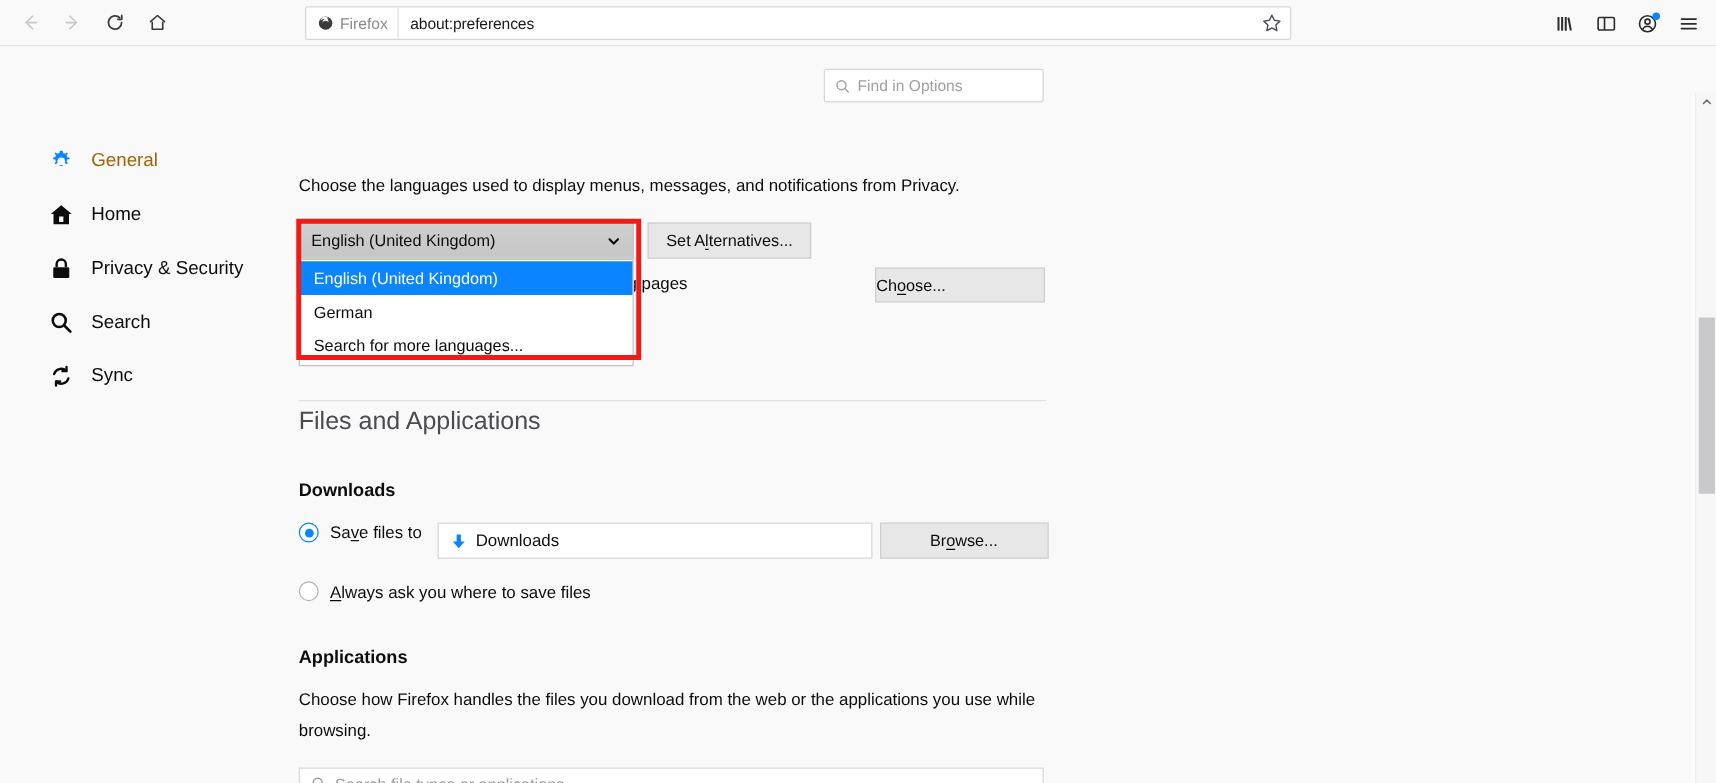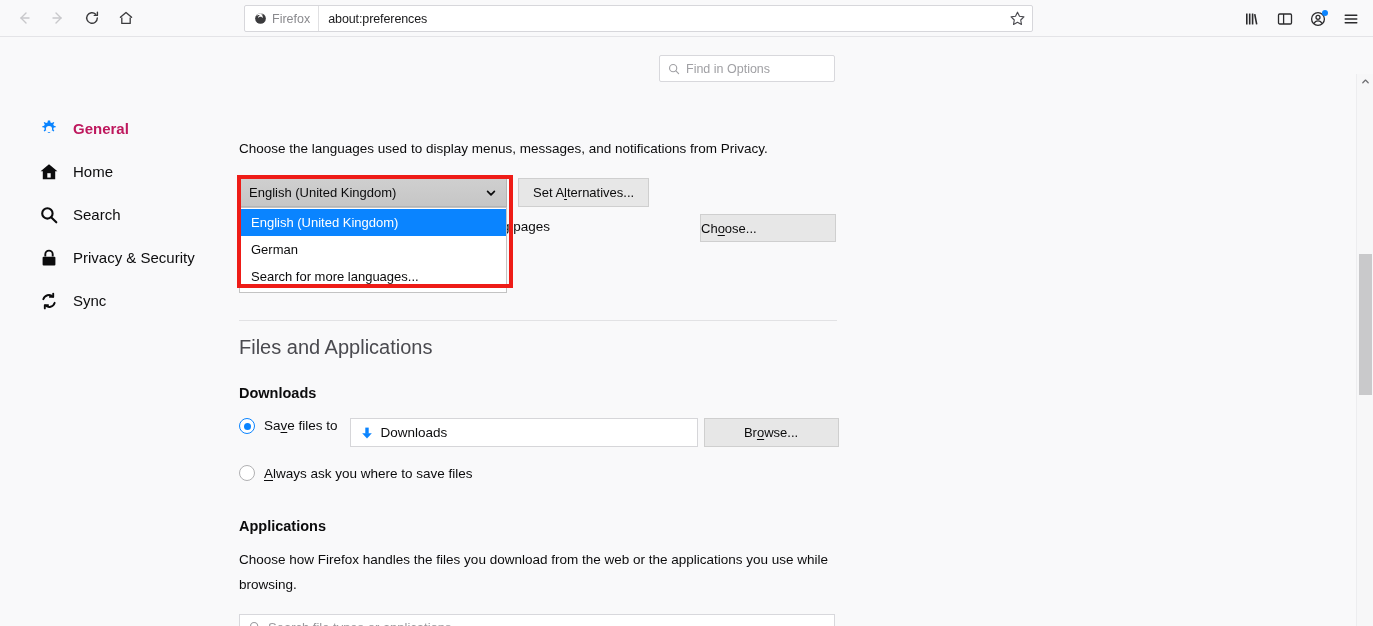--- a/index.html
+++ b/index.html
@@ -89,21 +89,21 @@
   #sidebar {
     position: absolute; left: 0; top: 70px;
     width: 220px;
   }
   .nav-item {
     display: flex; align-items: center; gap: 14px;
     height: 43px; padding-left: 38px;
     color: #0c0c0d; font-size: 15px;
   }
   .nav-item .nav-ico { width: 21px; height: 21px; display: flex; align-items: center; justify-content: center; }
-  .nav-item.active { color: #be185d; font-weight: bold; }
+  .nav-item.active { color: #a16207; }
   .nav-item.active .nav-ico { color: #0a84ff; }
 
   
   #main { position: absolute; left: 239px; top: 0; width: 600px; }
 
   .sec-title-bold {
     font-size: 14.5px; font-weight: bold; color: #0c0c0d;
   }
   .sec-desc { font-size: 13.5px; color: #0c0c0d; }
 
@@ -167,21 +167,21 @@
     display: flex; align-items: center; justify-content: flex-start;
     font-size: 13px; color: #0c0c0d;
   }
 
   #divider {
     position: absolute; left: 0; top: 283px;
     width: 598px; height: 1px; background: #e2e2e4;
   }
 
   #files-apps-title {
-    position: absolute; left: 0; top: 299px;
+    position: absolute; left: 0; top: 289px;
     font-size: 20px; color: #4a4a4f; font-weight: normal;
   }
 
   #downloads-block { position: absolute; left: 0; top: 348px; width: 600px; }
   #downloads-title { }
 
   #save-files-row {
     position: absolute; left: 0; top: 33px;
     width: 600px; height: 32px;
     display: flex; align-items: flex-start;
@@ -360,36 +360,36 @@
         <svg width="20" height="20" viewBox="0 0 20 20" fill="currentColor">
           <path d="M10 2.2 L18.4 9.2 H16.2 V17.3 H3.8 V9.2 H1.6 Z"></path>
           <rect x="8.3" y="11.2" width="3.4" height="4.4" fill="#f9f9fa"></rect>
         </svg>
       </span>
       <span>Home</span>
     </div>
 
     <div class="nav-item">
       <span class="nav-ico">
+        <svg width="20" height="20" viewBox="0 0 20 20" fill="none" stroke="currentColor" stroke-width="1.9">
+          <path d="M6.3 8.6 V6.3 a3.7 3.7 0 0 1 7.4 0 V8.6"></path>
+          <rect x="3.6" y="8.8" width="12.8" height="8.6" rx="1" fill="currentColor" stroke="none"></rect>
+        </svg>
+      </span>
+      <span>Privacy &amp; Security</span>
+    </div>
+
+    <div class="nav-item">
+      <span class="nav-ico">
         <svg width="20" height="20" viewBox="0 0 20 20" fill="none" stroke="currentColor" stroke-width="2.1">
           <circle cx="8.4" cy="8.4" r="5.2"></circle>
           <path d="M12.4 12.4 L17.3 17.3" stroke-linecap="round"></path>
         </svg>
       </span>
       <span>Search</span>
-    </div>
-
-    <div class="nav-item">
-      <span class="nav-ico">
-        <svg width="20" height="20" viewBox="0 0 20 20" fill="none" stroke="currentColor" stroke-width="1.9">
-          <path d="M6.3 8.6 V6.3 a3.7 3.7 0 0 1 7.4 0 V8.6"></path>
-          <rect x="3.6" y="8.8" width="12.8" height="8.6" rx="1" fill="currentColor" stroke="none"></rect>
-        </svg>
-      </span>
-      <span>Privacy &amp; Security</span>
     </div>
 
     <div class="nav-item">
       <span class="nav-ico">
         <svg width="20" height="20" viewBox="0 0 20 20" fill="none" stroke="currentColor" stroke-width="1.9">
           <path d="M4.3 8.2 a5.9 5.9 0 0 1 9.6-2.6" stroke-linecap="round"></path>
           <path d="M14.2 2.6 V5.9 H10.9" stroke-linecap="round" stroke-linejoin="round"></path>
           <path d="M15.7 11.8 a5.9 5.9 0 0 1-9.6 2.6" stroke-linecap="round"></path>
           <path d="M5.8 17.4 V14.1 H9.1" stroke-linecap="round" stroke-linejoin="round"></path>
         </svg>

